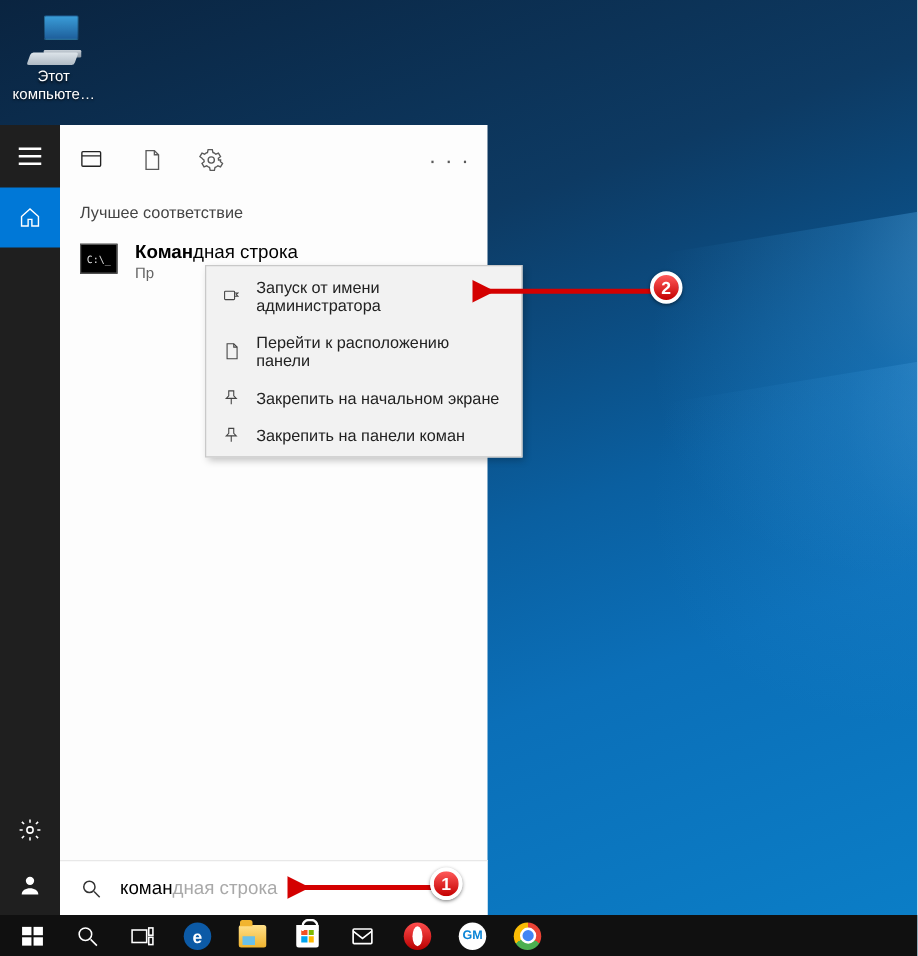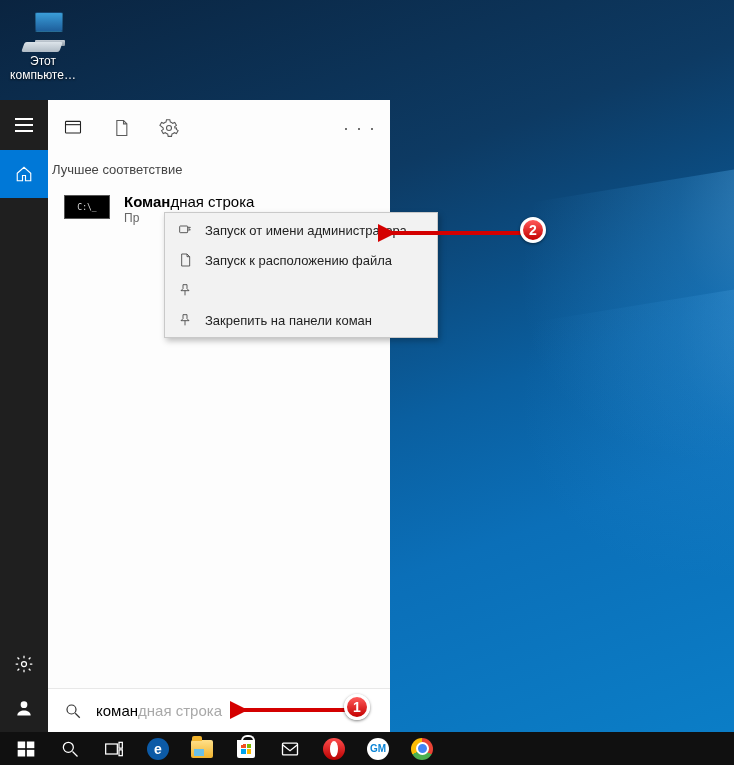--- a/index.html
+++ b/index.html
@@ -44,29 +44,29 @@
 .sp-left .user { width:20px; height:20px; }
 
 .sp-body { flex:1; background:#fdfdfd; display:flex; flex-direction:column; position:relative; }
 .sp-tabs { height:56px; display:flex; align-items:center; padding:0 14px; gap:26px; }
 .sp-tabs .tab-ico { width:22px; height:22px; display:flex; align-items:center; justify-content:center; cursor:pointer; }
 .sp-tabs .tab-ico svg { width:20px; height:20px; fill:none; stroke:#5a5a5a; stroke-width:1.3; }
 .sp-tabs .tab-ico.active svg { stroke:#222; }
 .sp-tabs .spacer { flex:1; }
 .sp-tabs .more { font-size:18px; color:#5a5a5a; letter-spacing:1px; cursor:pointer; }
 
-.sp-section-label { font-size:13px; color:#444; padding:6px 4px 10px; }
+.sp-section-label { font-size:13px; color:#444; padding:6px 16px 10px; }
 .result { display:flex; align-items:flex-start; padding:6px 16px; gap:14px; cursor:pointer; }
-.result .ricon { width:46px; height:24px; background:#000; border:1px solid #555; display:flex; align-items:center; justify-content:center; margin-top:2px; }
+.result .ricon { width:30px; height:24px; background:#000; border:1px solid #555; display:flex; align-items:center; justify-content:center; margin-top:2px; }
 .result .ricon span { color:#ddd; font-size:8px; font-family:monospace; }
 .result .rtext .title { font-size:15px; color:#000; }
 .result .rtext .title .match { font-weight:600; }
 .result .rtext .sub { font-size:12px; color:#666; margin-top:1px; }
 
-.ctx-menu { position:absolute; left:116px; top:112px; width:274px; background:#f2f2f2; border:1px solid #c9c9c9;
+.ctx-menu { position:absolute; left:116px; top:112px; width:254px; background:#f2f2f2; border:1px solid #c9c9c9;
   box-shadow:2px 3px 6px rgba(0,0,0,0.25); padding:2px 0; }
 .ctx-item { display:flex; align-items:center; gap:12px; padding:7px 12px; font-size:13px; color:#222; cursor:pointer; }
 .ctx-item svg { width:16px; height:16px; fill:none; stroke:#444; stroke-width:1.3; flex-shrink:0; }
 
 .sp-search { height:44px; background:#fff; border-top:1px solid #e8e8e8; display:flex; align-items:center; padding:0 16px; gap:14px; margin-top:auto; }
 .sp-search svg { width:18px; height:18px; fill:none; stroke:#333; stroke-width:1.6; }
 .sp-search .input { font-size:15px; color:#000; }
 .sp-search .input .ghost { color:#a9a9a9; }
 
 
@@ -180,27 +180,28 @@
               <rect x="4" y="6" width="12" height="10" rx="1"></rect>
               <path d="M16 8h4l-2 2 2 2h-4"></path>
             </svg>
           <span>Запуск от имени администратора</span>
         </div>
         <div class="ctx-item">
           <svg viewBox="0 0 24 24">
               <path d="M7 3h8l4 4v14H7z"></path>
               <path d="M15 3v4h4"></path>
             </svg>
-          <span>Запуск к расположению файла</span>
+          <span>Перейти к расположению панели</span>
         </div>
         <div class="ctx-item">
           <svg viewBox="0 0 24 24">
               <path d="M9 4h6v6l3 3H6l3-3z"></path>
               <line x1="12" y1="13" x2="12" y2="20"></line>
             </svg>
+          <span>Закрепить на начальном экране</span>
         </div>
         <div class="ctx-item">
           <svg viewBox="0 0 24 24">
               <path d="M9 4h6v6l3 3H6l3-3z"></path>
               <line x1="12" y1="13" x2="12" y2="20"></line>
             </svg>
           <span>Закрепить на панели коман</span>
         </div>
       </div>
 

